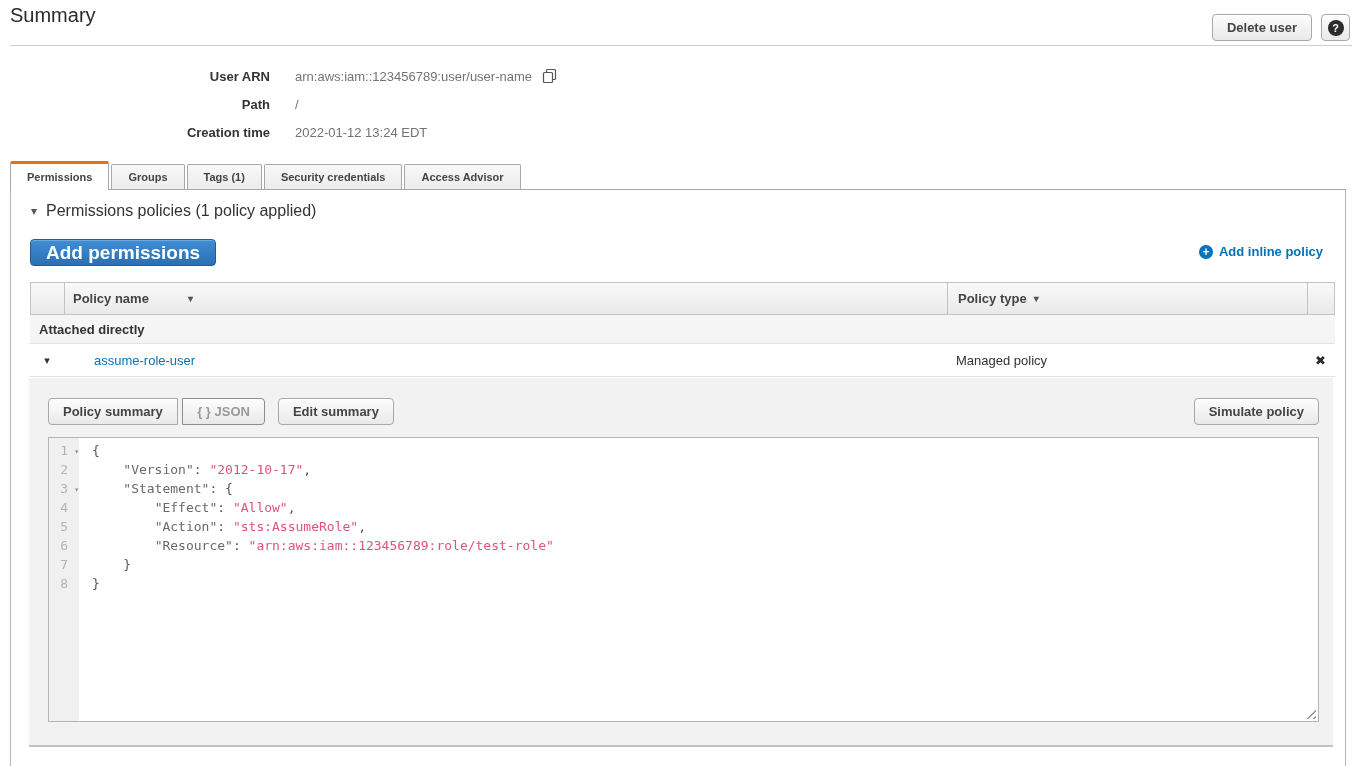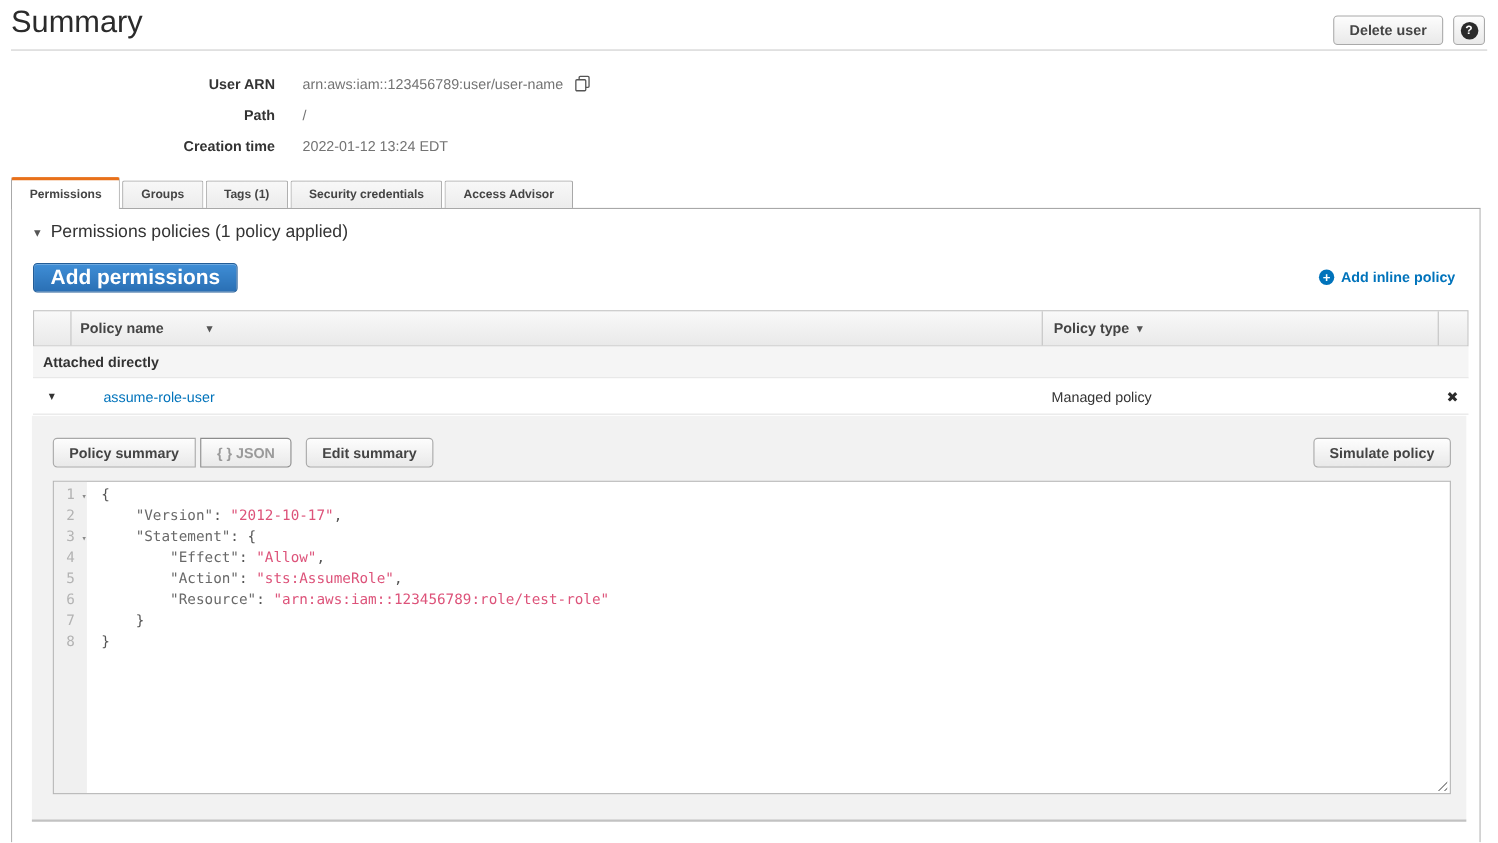--- a/index.html
+++ b/index.html
@@ -1,33 +1,33 @@
 <!DOCTYPE html>
 <html style="--accent-orange: #e8701a; --link-blue: #0073bb; --primary-blue: #2e77bb; --code-string-pink: #dd537a;"><head>
 <meta charset="utf-8">
 <style>
   * { margin:0; padding:0; box-sizing:border-box; }
   html,body { background:#fff; }
   body { font-family:"Liberation Sans", sans-serif; color:#333; }
   .page { position:relative; width:1362px; height:766px; overflow:hidden; background:#fff; }
 
   
-  .page-title { position:absolute; left:10px; top:4px; font-size:28px; font-weight:400; color:#2b2b2b; }
+  .page-title { position:absolute; left:10px; top:4px; font-size:20px; font-weight:400; color:#2b2b2b; }
   .header-actions { position:absolute; top:14px; right:12px; display:flex; gap:9px; }
   .btn { display:inline-flex; align-items:center; justify-content:center;
          height:27px; padding:0 14px; font-size:13px; font-weight:bold; color:#444;
          background:linear-gradient(#fdfdfd,#e9e9e9); border:1px solid #a9a9a9; border-radius:4px;
          box-shadow:0 1px 0 rgba(255,255,255,.7) inset; cursor:pointer; font-family:inherit; }
   .btn-help { width:29px; padding:0; }
   .help-circle { width:16px; height:16px; border-radius:50%; background:#2b2b2b; color:#fff;
                  font-size:11px; font-weight:bold; display:flex; align-items:center; justify-content:center; }
   .header-divider { position:absolute; left:10px; right:10px; top:45px; height:1px; background:#ccc; }
 
   
-  .summary-fields { position:absolute; left:0; top:62px; }
+  .summary-fields { position:absolute; left:0; top:62px;padding-left:20px; }
   .field-row { display:flex; align-items:center; height:28px; font-size:13px; }
   .field-label { width:250px; text-align:right; font-weight:bold; color:#333; }
   .field-value { margin-left:25px; color:#737373; }
   .copy-btn { margin-left:10px; background:none; border:none; cursor:pointer; display:flex; align-items:center; }
 
   
   .tab-strip { position:absolute; left:10px; top:160px; width:1336px; height:30px;
                border-bottom:1px solid #a8a8a8; display:flex; align-items:flex-end; gap:2px; }
   .tab { height:25px; display:flex; align-items:center; padding:0 16px; font-size:11px; font-weight:bold; color:#444;
          background:linear-gradient(#f8f8f8,#ececec); border:1px solid #a8a8a8; border-bottom:none;

